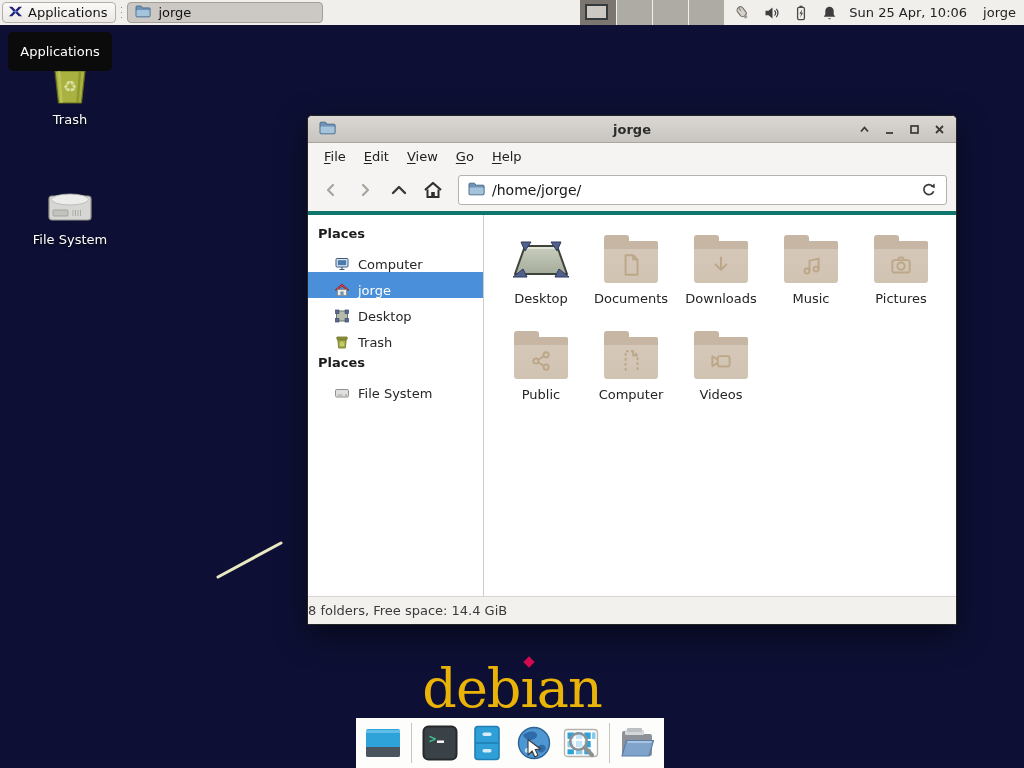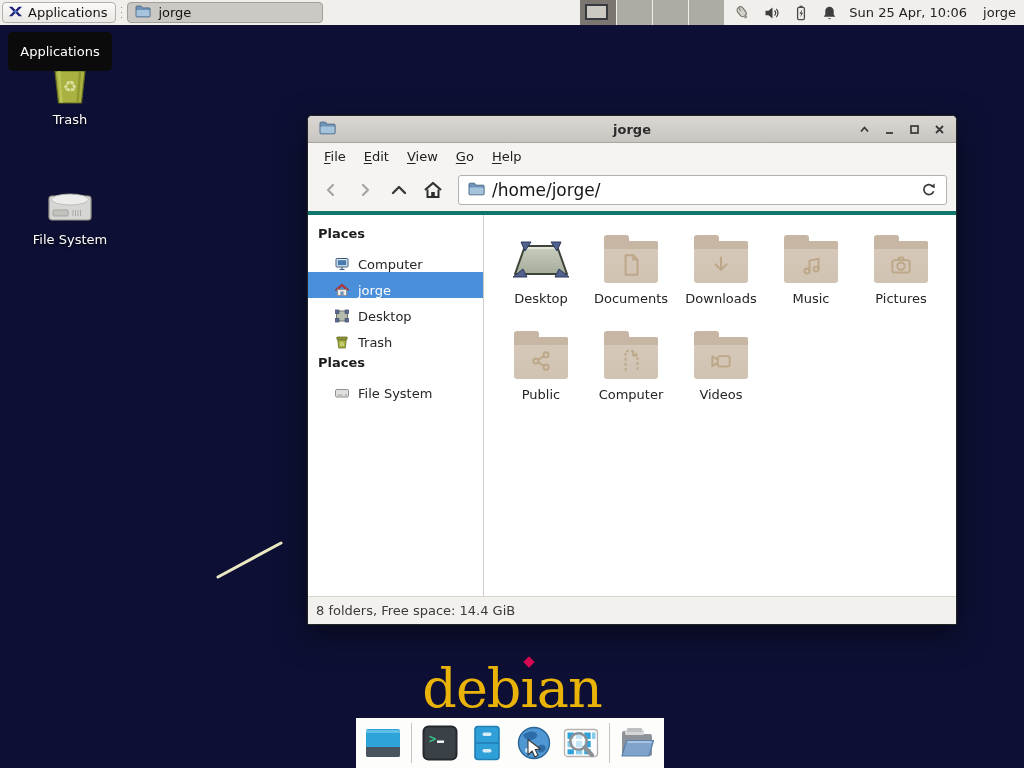--- a/index.html
+++ b/index.html
@@ -56,35 +56,35 @@
   .wctrls span { display:flex; align-items:center; cursor:default; }
   .menubar { height:26px; flex:0 0 26px; background:#f5f4f2; display:flex; align-items:center;
              padding-left:7px; font-size:13px; color:#202020; }
   .menubar .mitem { padding:0 9px; }
   .menubar .mitem u { text-underline-offset:2px; }
   .toolbar { height:42px; flex:0 0 42px; background:#f5f4f2; display:flex; align-items:center;
              padding:0 9px; gap:6px; }
   .navbtn { width:28px; height:28px; display:flex; align-items:center; justify-content:center; }
   .pathentry { flex:1; height:30px; margin-left:5px; background:#fff; border:1px solid #b5b1ad;
                border-radius:3px; display:flex; align-items:center; padding:0 9px; gap:7px;
-               font-size:17px; color:#161616; }
+               font-size:14px; color:#161616; }
   .pathentry .reload { margin-left:auto; display:flex; }
   .wcontent { flex:1; display:flex; background:#fff; border-top:4px solid #0f766e; min-height:0; }
   .sidebar { width:176px; flex:0 0 176px; border-right:1px solid #cfccc8; padding-top:6px;
              font-size:13px; color:#262626; }
   .sb-header { font-weight:bold; height:25px; display:flex; align-items:center; padding-left:10px; color:#1c1c1c; }
   .sb-item { display:flex; align-items:flex-end; gap:8px; height:26px; padding-left:25px; }
   .sb-item.selected { background:#4a8fd9; color:#fff; }
   .sb-item .sbic { display:flex; width:17px; justify-content:center; }
   .files { flex:1; padding:14px 0 0 12px; display:flex; flex-wrap:wrap; align-content:flex-start; }
   .fitem { width:90px; height:96px; display:flex; flex-direction:column; align-items:center;
            font-size:13px; color:#242424; }
   .fitem .icw { height:54px; display:flex; align-items:flex-end; justify-content:center; margin-bottom:8px; }
   .statusbar { height:28px; flex:0 0 28px; background:#f3f1ee; border-top:1px solid #d8d5d1;
-               display:flex; align-items:center; padding-left:8px; font-size:13px; color:#3a3a3a; }
+               display:flex; align-items:center; padding-left:0; font-size:13px; color:#3a3a3a; }
 
   
   .folder { position:relative; width:54px; height:42px; background:linear-gradient(#d6c9ba,#d1c3b2);
             border-radius:3px; }
   .folder::before { content:""; position:absolute; top:-6px; left:0; width:25px; height:8px;
                     background:#c6b6a3; border-radius:3px 3px 0 0; }
   .folder::after { content:""; position:absolute; top:0; left:0; right:0; height:8px;
                    background:#c6b6a3; border-radius:2px 2px 0 0; }
   .folder .glyph { position:absolute; left:0; right:0; top:6px; bottom:0; display:flex;
                    align-items:center; justify-content:center; z-index:1; }

